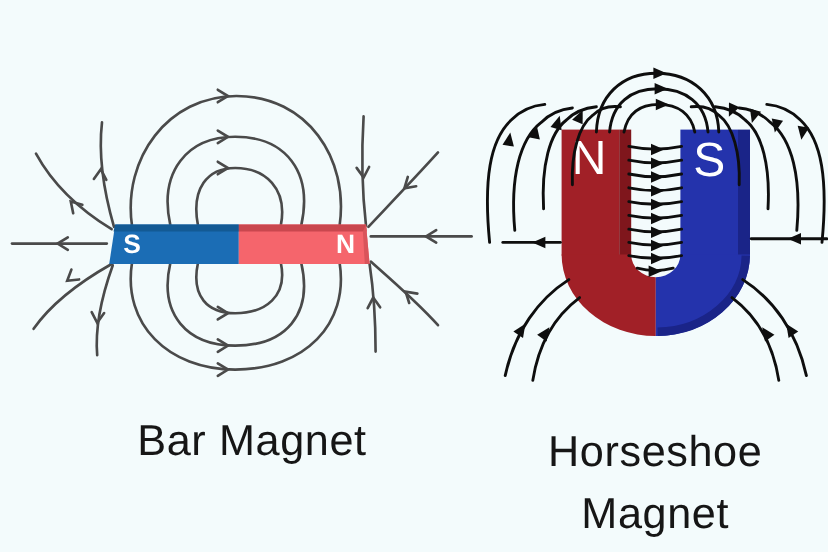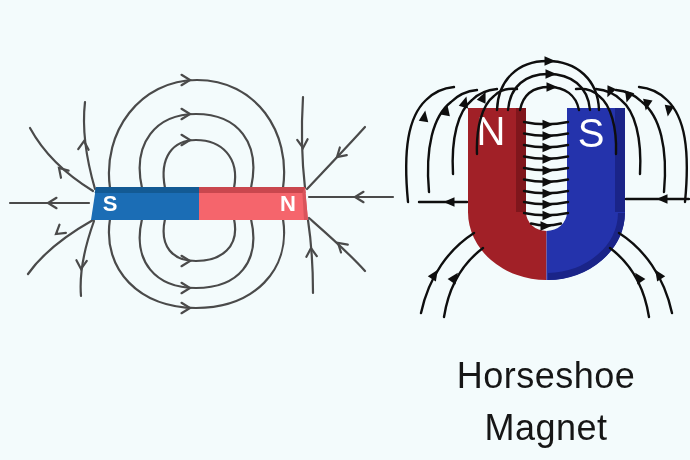--- a/index.html
+++ b/index.html
@@ -143,17 +143,18 @@
       <use href="#ah-t" transform="translate(608 96) rotate(114)"></use>
       <use href="#ah-t" transform="translate(437 271) rotate(-57)"></use>
       <use href="#ah-t" transform="translate(457 274) rotate(-55)"></use>
       <use href="#ah-t" transform="translate(656 271) rotate(-123)"></use>
       <use href="#ah-t" transform="translate(636 274) rotate(-125)"></use>
       <use href="#ah-t" transform="translate(445 202) rotate(180)"></use>
       <use href="#ah-t" transform="translate(658 199) rotate(180)"></use>
     </g>
   </svg>
 
+  <div class="caption bar" style="color: rgb(22, 22, 22);">Bar Magnet</div>
   <div class="caption hs" style="color: rgb(22, 22, 22);">
     <div>Horseshoe</div>
     <div>Magnet</div>
   </div>
 </div>
 
 </body></html>

